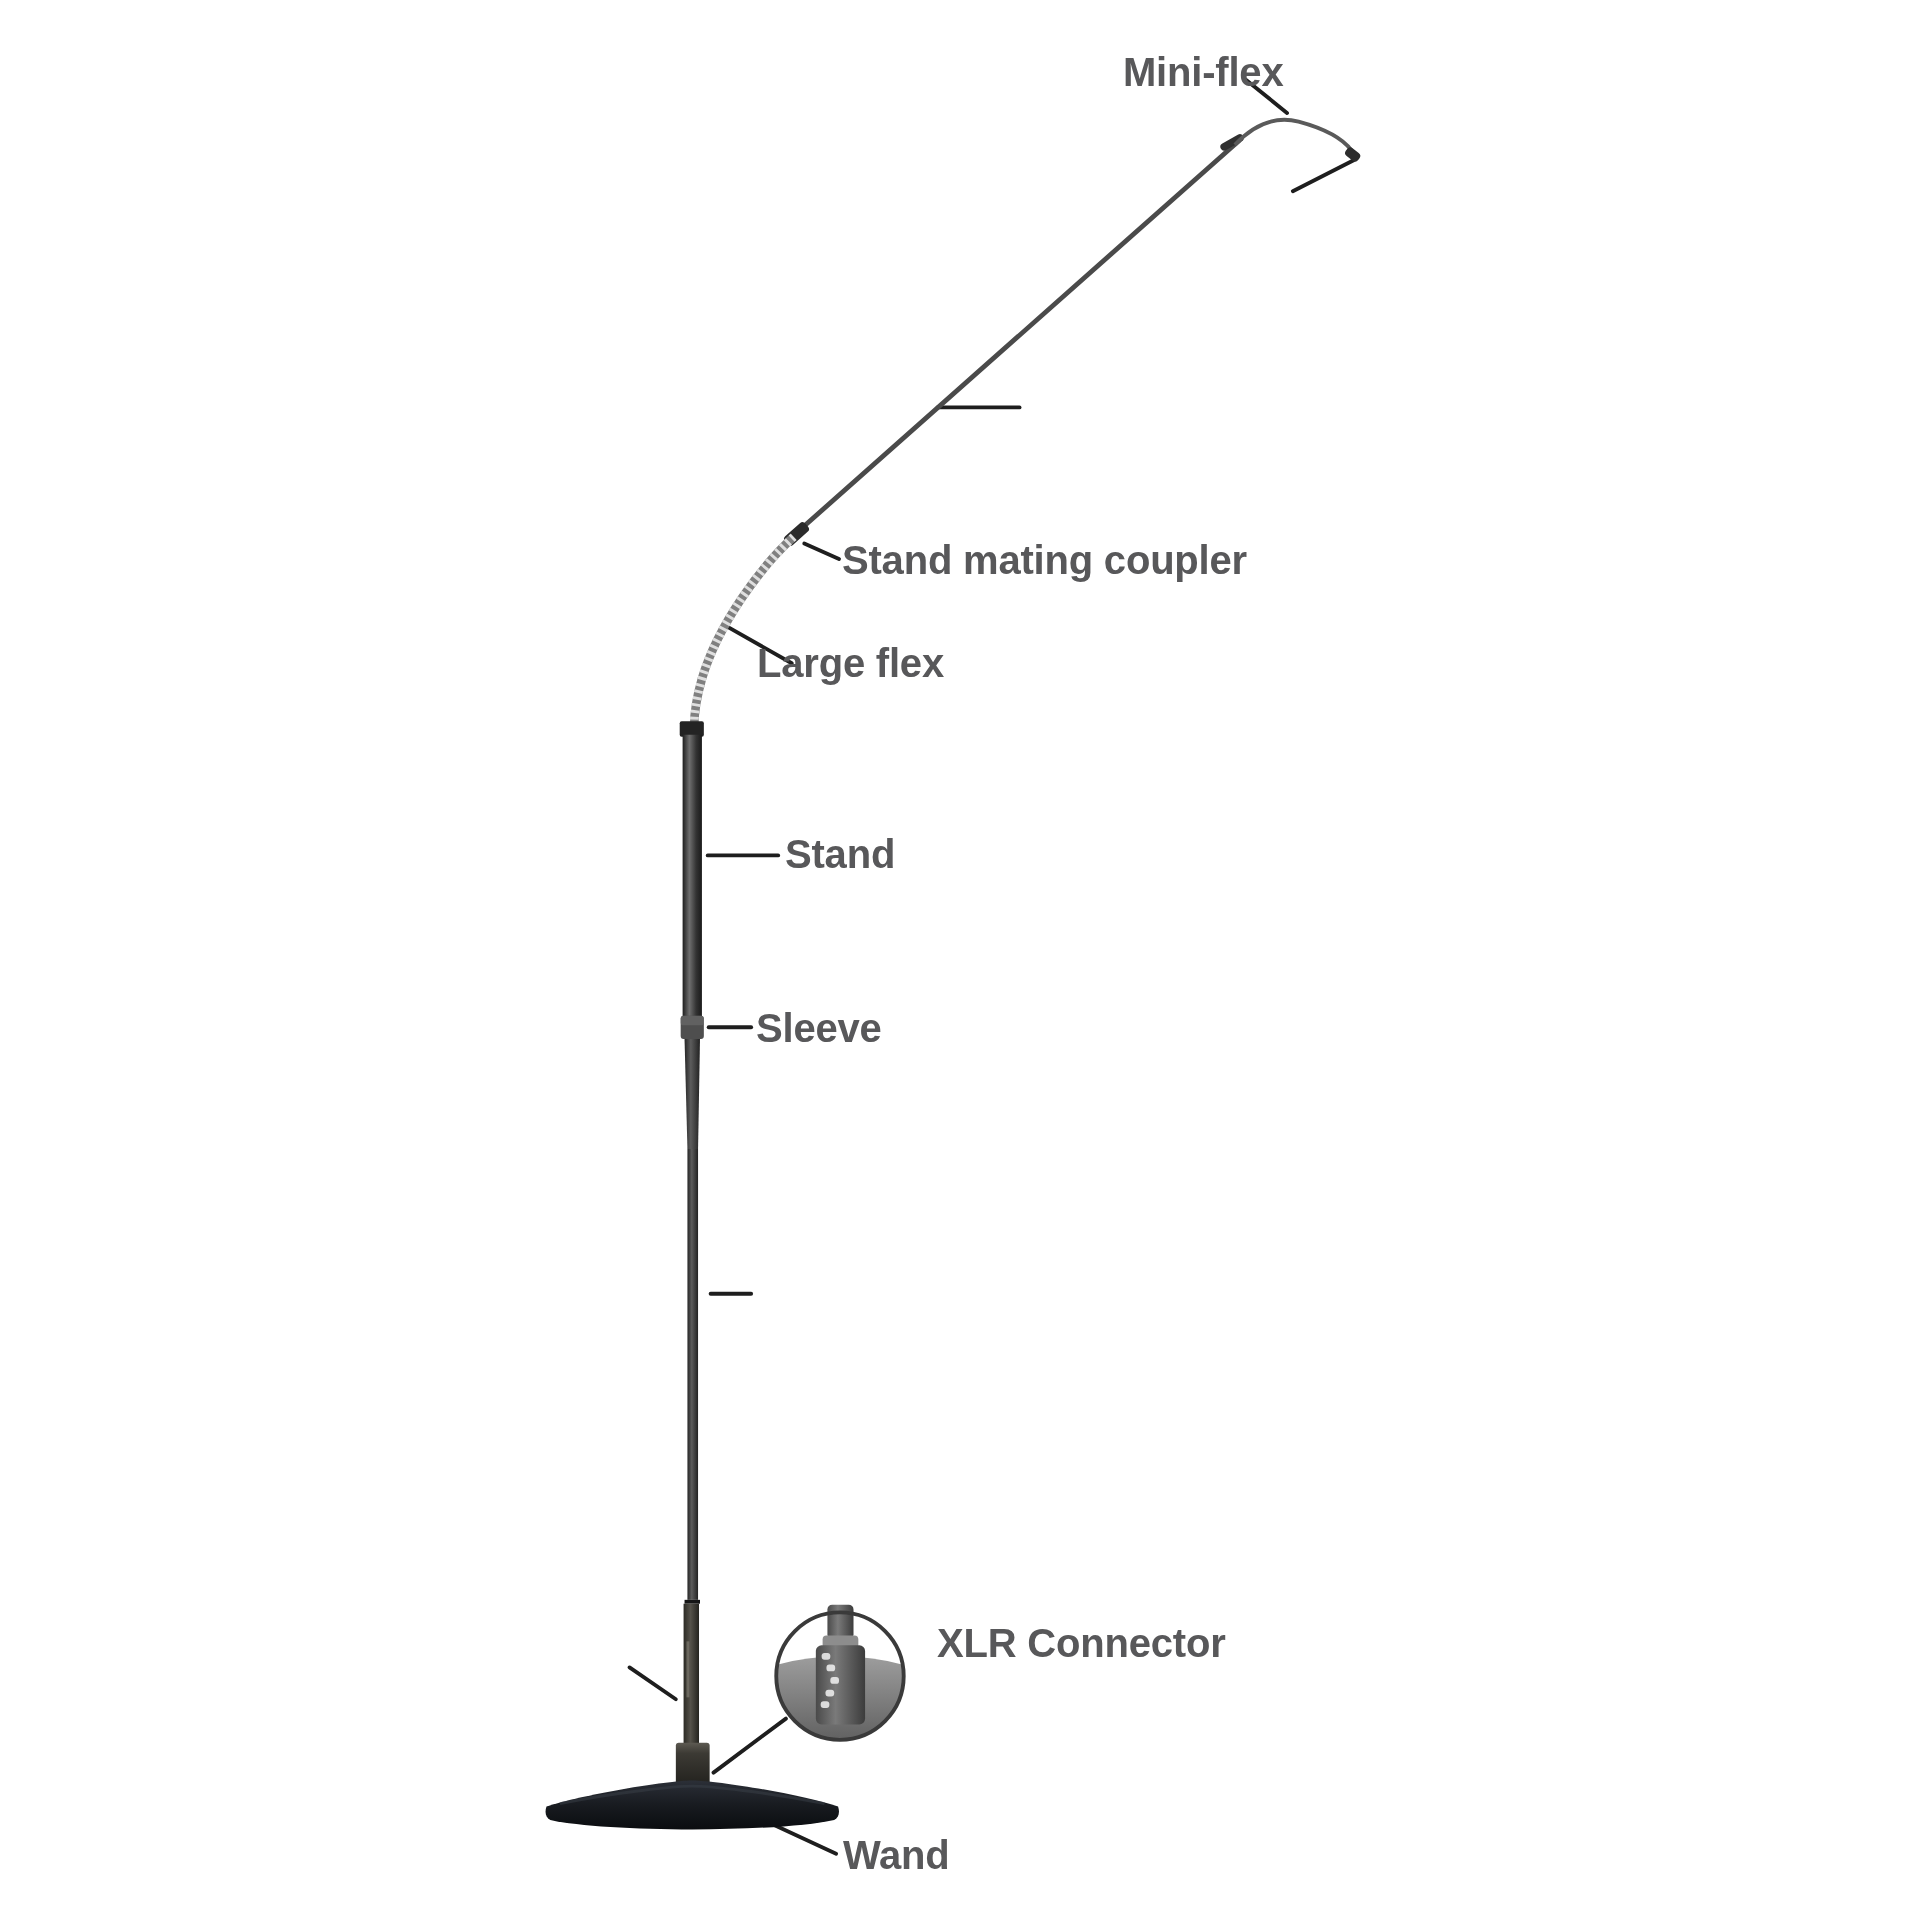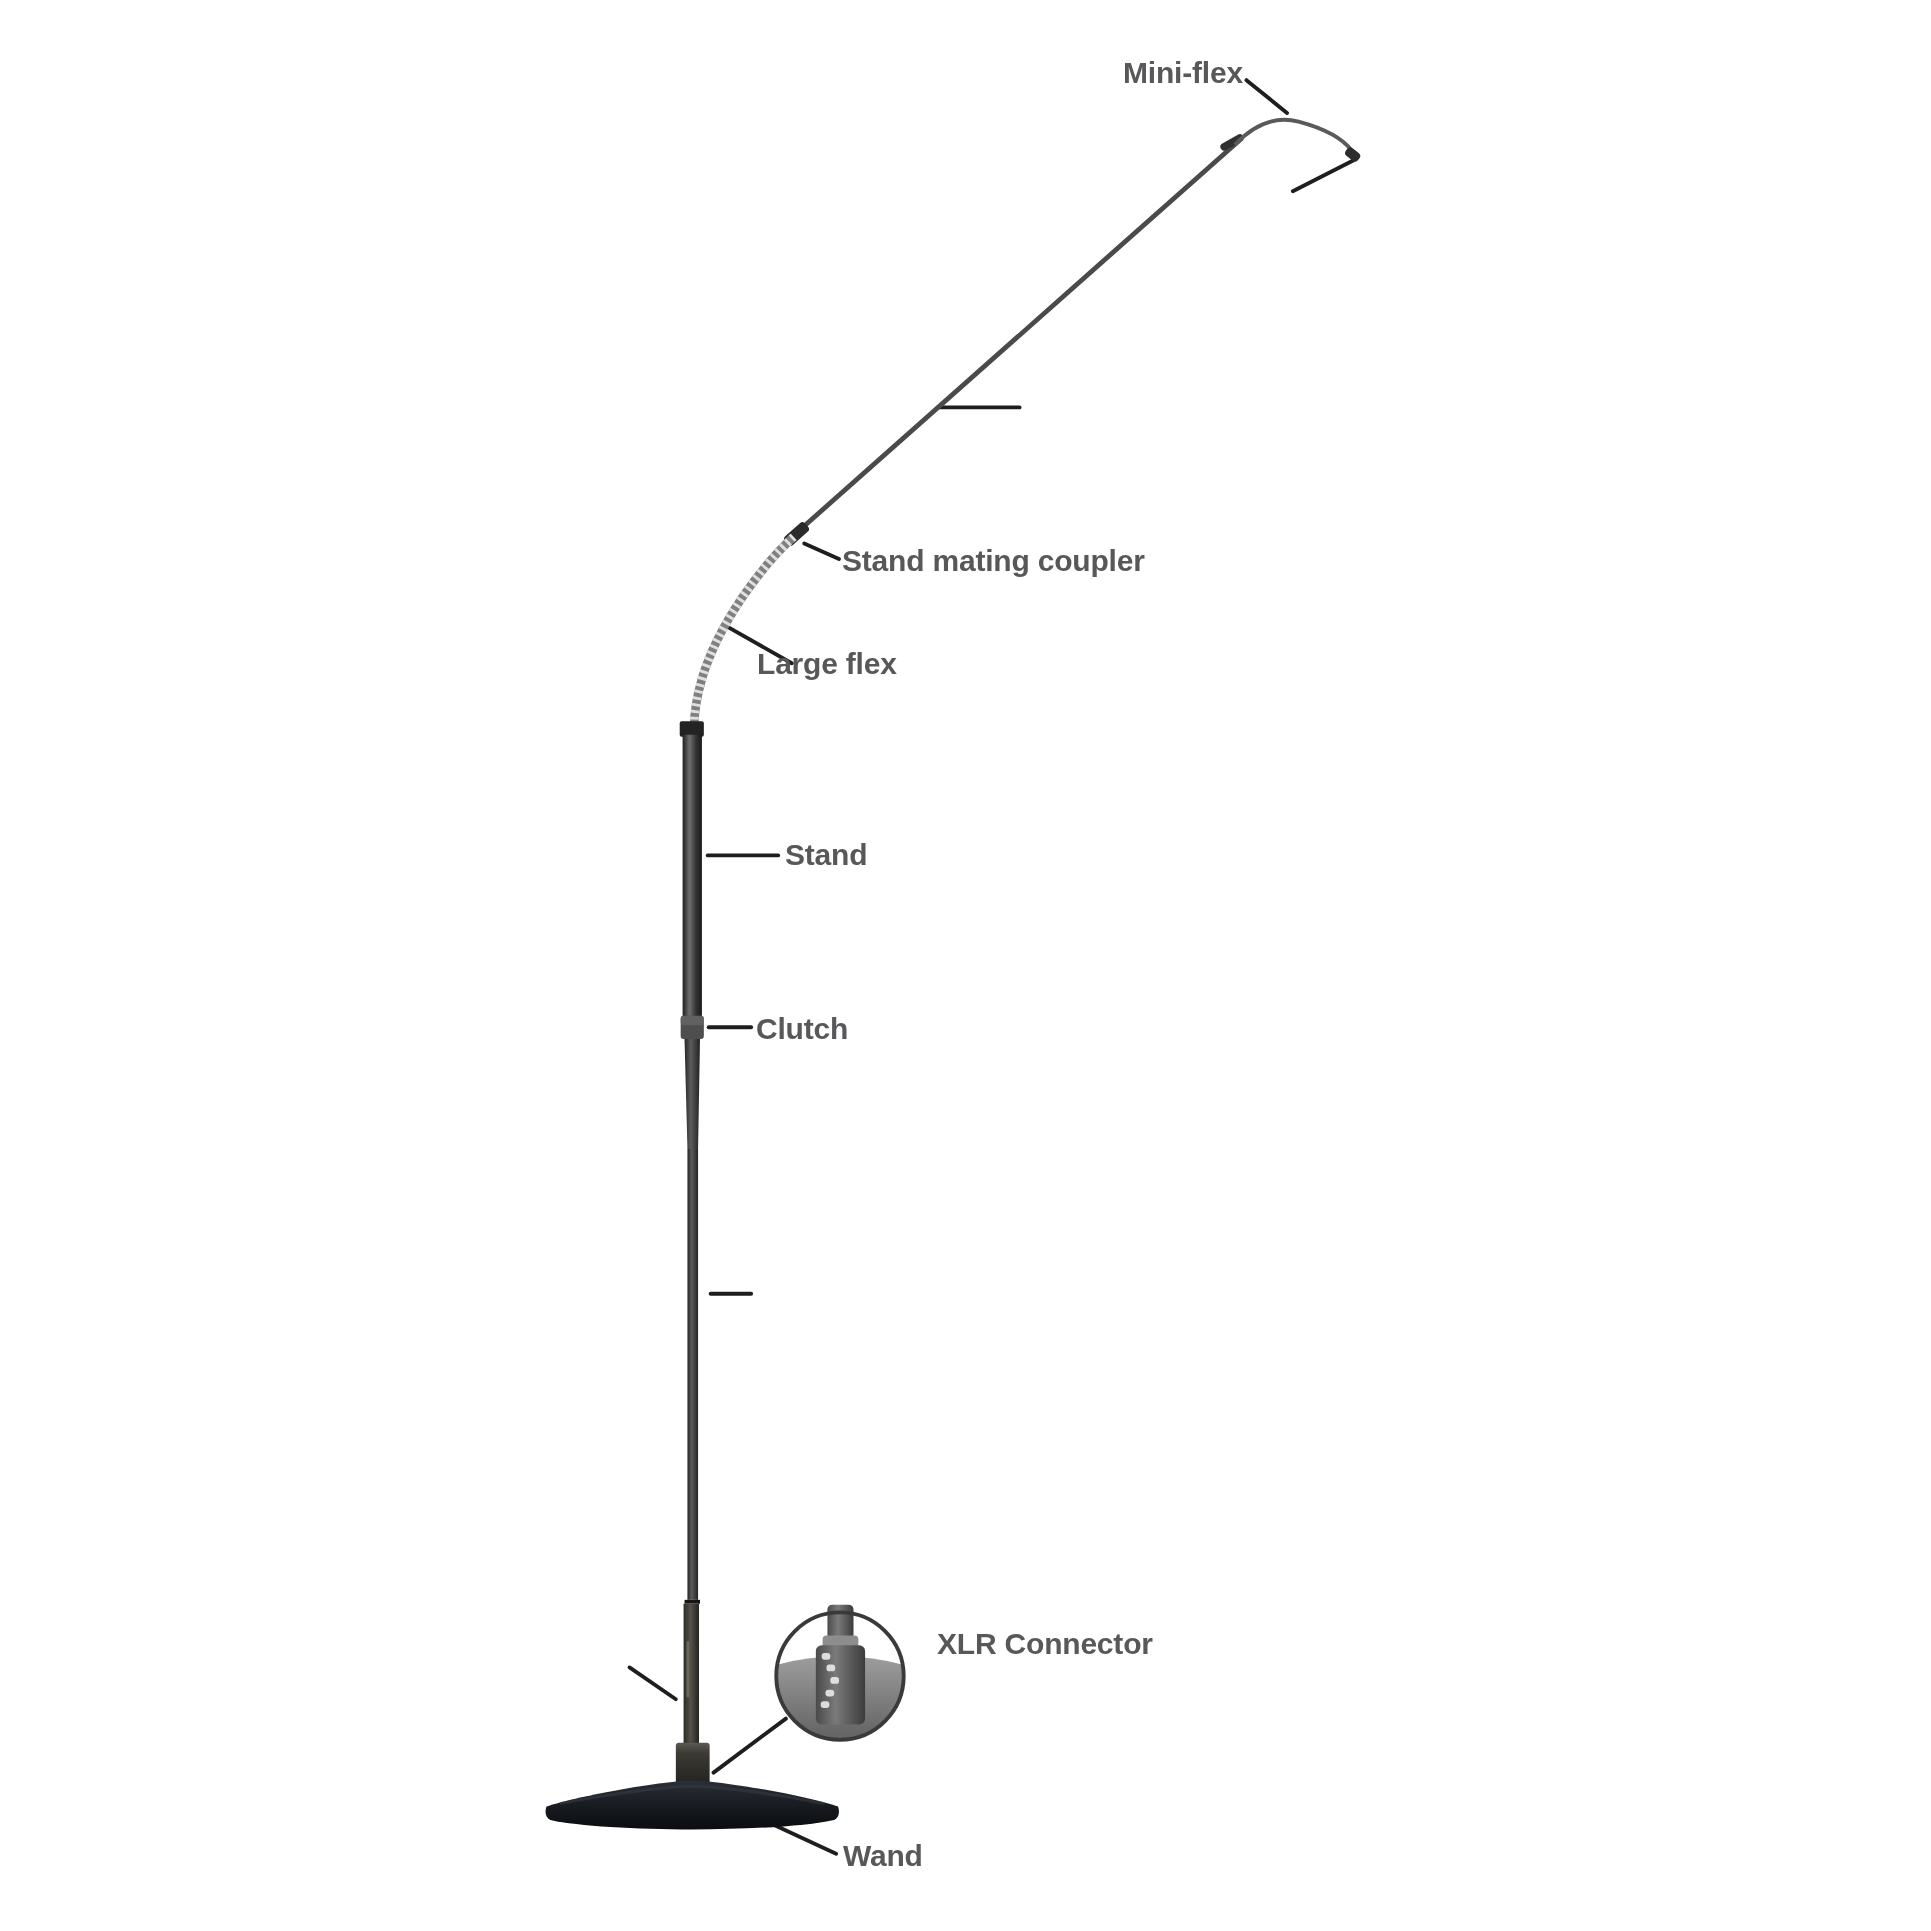--- a/index.html
+++ b/index.html
@@ -7,21 +7,21 @@
     position:relative;
     width:1931px;height:1931px;
     background:#ffffff;
     font-family:"Liberation Sans","DejaVu Sans",sans-serif;
     overflow:hidden;
   }
   .diagram-svg{position:absolute;left:0;top:0;}
   .label{
     position:absolute;
     color:#58585a;
-    font-size:30px;
+    font-size:40px;
     font-weight:600;
     letter-spacing:-0.2px;
     line-height:39px;
     white-space:nowrap;
   }
   .label.right{text-align:right;}
 </style>
 </head>
 <body>
 
@@ -139,21 +139,21 @@
   <div class="label" style="left:1123px;top:53px">Mini-flex</div>
 
 
 
   <div class="label" style="left:842px;top:541px">Stand mating coupler</div>
 
   <div class="label" style="left:757px;top:644px">Large flex</div>
 
   <div class="label" style="left:785px;top:835px">Stand</div>
 
-  <div class="label" style="left:756px;top:1009px">Clutch</div>
+  <div class="label" style="left:756px;top:1009px">Sleeve</div>
 
 
 
   <div class="label" style="left:937px;top:1624px">XLR Connector</div>
 
   <div class="label" style="left:843px;top:1836px">Wand</div>
 
 </div>
 
 

